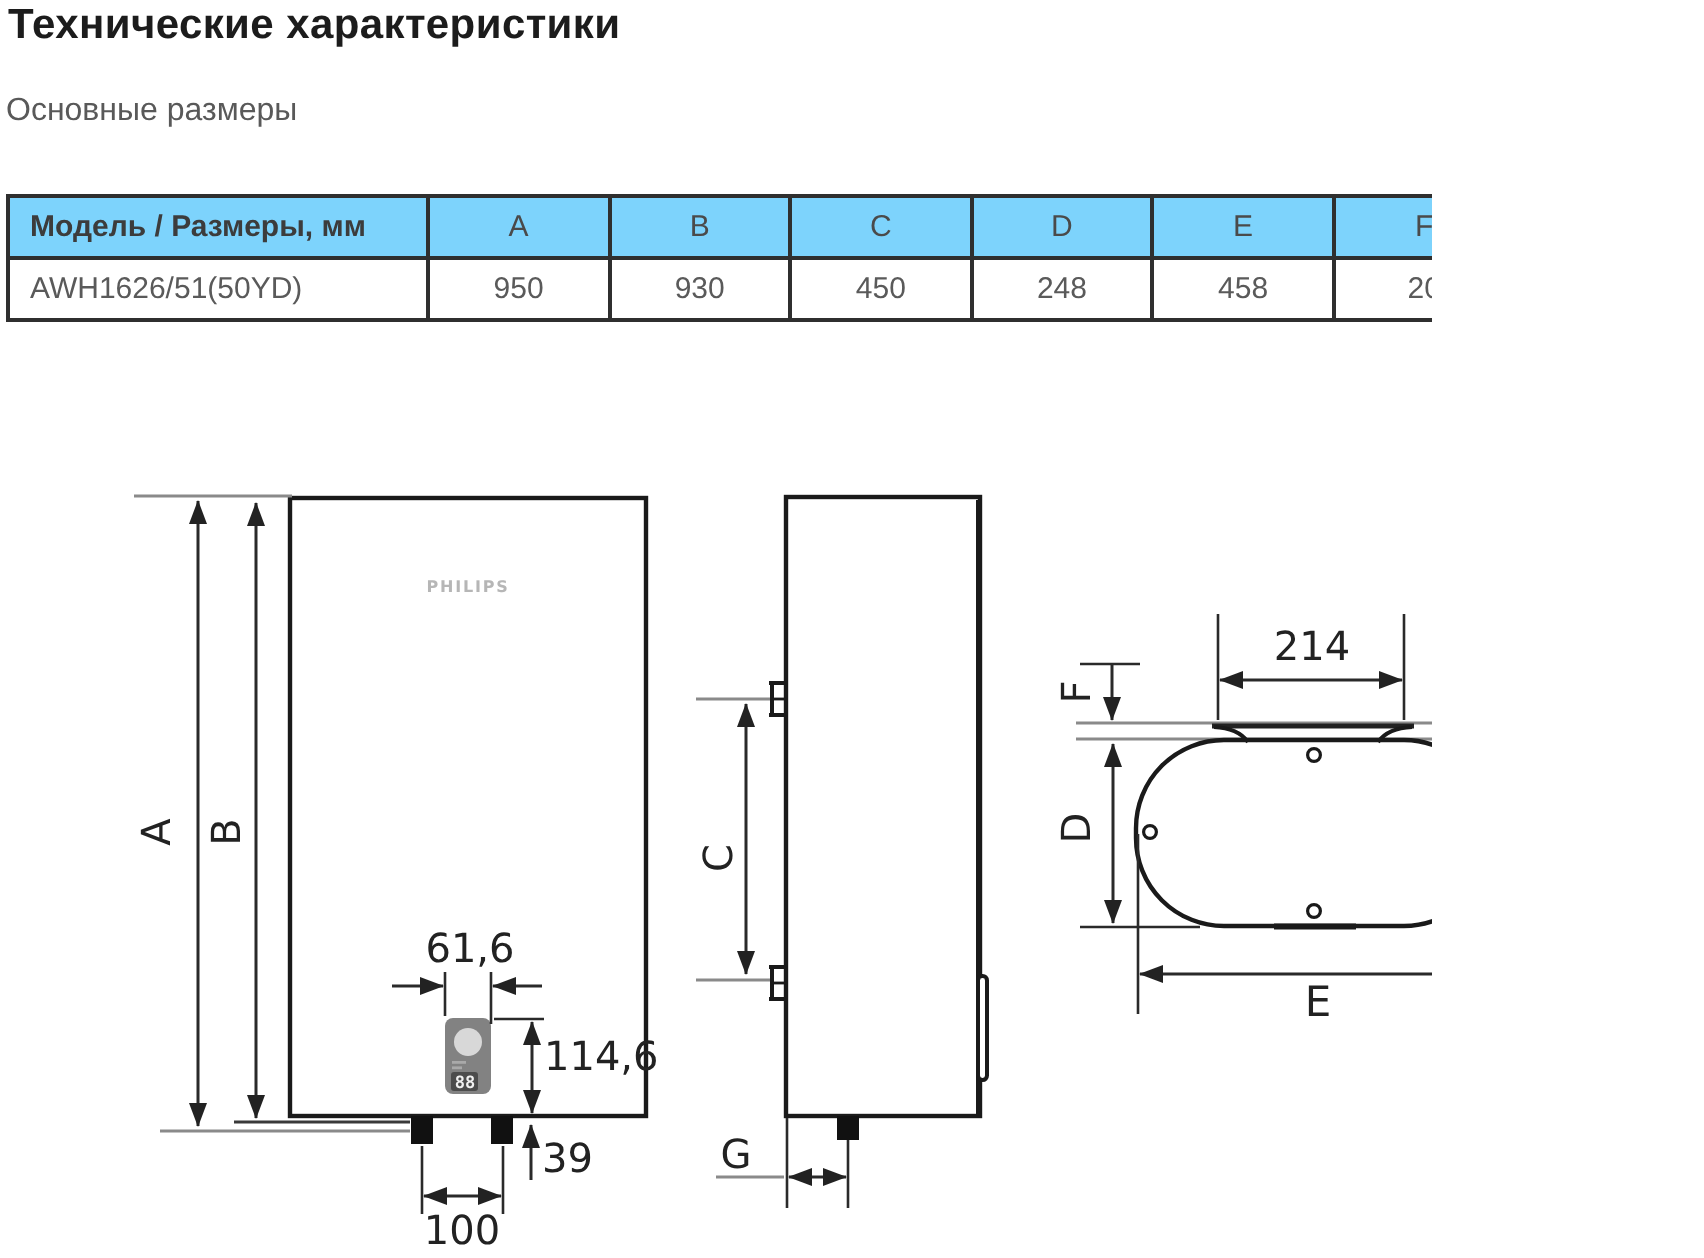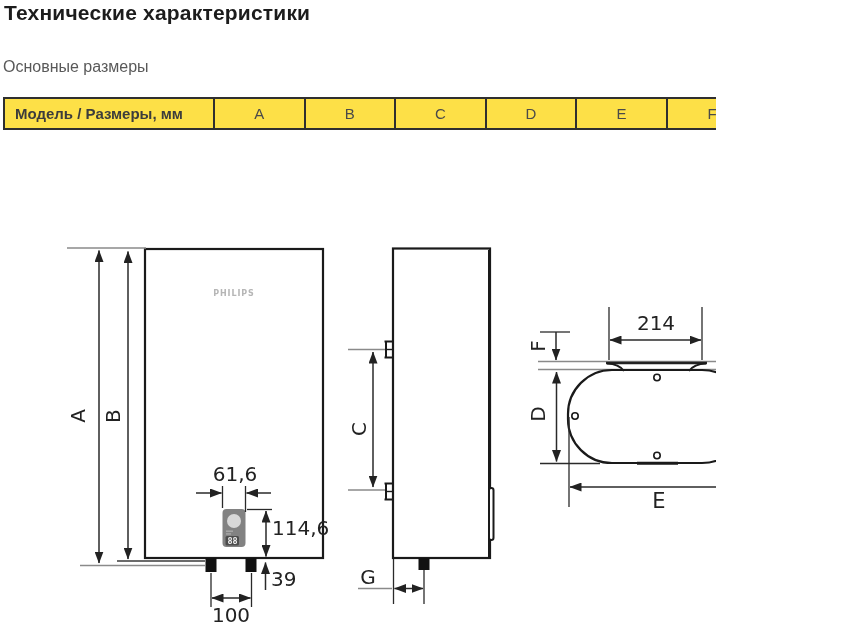--- a/index.html
+++ b/index.html
@@ -5,32 +5,32 @@
   html,body{margin:0;padding:0;background:#fff;}
   .stage{
     position:relative;width:716px;height:629px;background:#fff;overflow:hidden;
     font-family:"Liberation Sans","DejaVu Sans",sans-serif;
   }
   .page-title{
     position:absolute;left:4px;top:1px;font-size:21px;font-weight:bold;color:#1c1c1c;
     letter-spacing:.2px;
   }
   .page-subtitle{
-    position:absolute;left:3px;top:58px;font-size:16px;color:#595959;
+    position:absolute;left:3px;top:47px;font-size:16px;color:#595959;
   }
   table.dims{
     position:absolute;left:3px;top:97px;width:846px;
     border-collapse:collapse;table-layout:fixed;
     font-size:15px;color:#5a5a5a;
   }
   table.dims th,table.dims td{
     border:2px solid #2f2f2f;height:29px;padding:0 4px;text-align:center;
     font-weight:normal;overflow:hidden;white-space:nowrap;
   }
-  table.dims thead th{background:#fde047;color:#4a4a4a;}
+  table.dims thead th{background:#7dd3fc;color:#4a4a4a;}
   table.dims th.model,table.dims td.model{text-align:left;padding-left:10px;}
   table.dims thead th.model{font-weight:bold;color:#3c3c3c;}
   svg text{font-family:"DejaVu Sans","Liberation Sans",sans-serif;fill:#222;}
   svg .dimnum{font-size:20px;}
   svg .dimlet{font-size:20px;}
 </style>
 </head>
 <body>
 
 <div class="stage">
@@ -55,20 +55,30 @@
         <th>A</th>
         <th>B</th>
         <th>C</th>
         <th>D</th>
         <th>E</th>
         <th>F</th>
         <th>G</th>
       </tr>
     </thead>
     <tbody>
+      <tr>
+        <td class="model">AWH1626/51(50YD)</td>
+        <td>950</td>
+        <td>930</td>
+        <td>450</td>
+        <td>248</td>
+        <td>458</td>
+        <td>20</td>
+        <td>75</td>
+      </tr>
     </tbody>
   </table>
 
   <svg style="position:absolute;left:0;top:0;" width="852" height="629" viewBox="0 0 852 629">
     <defs>
       <marker id="arw" viewBox="0 0 12 9" refX="11.5" refY="4.5" markerWidth="12" markerHeight="9" markerUnits="userSpaceOnUse" orient="auto-start-reverse">
         <path d="M0,0 L12,4.5 L0,9 Z" fill="#222"></path>
       </marker>
     </defs>
 

